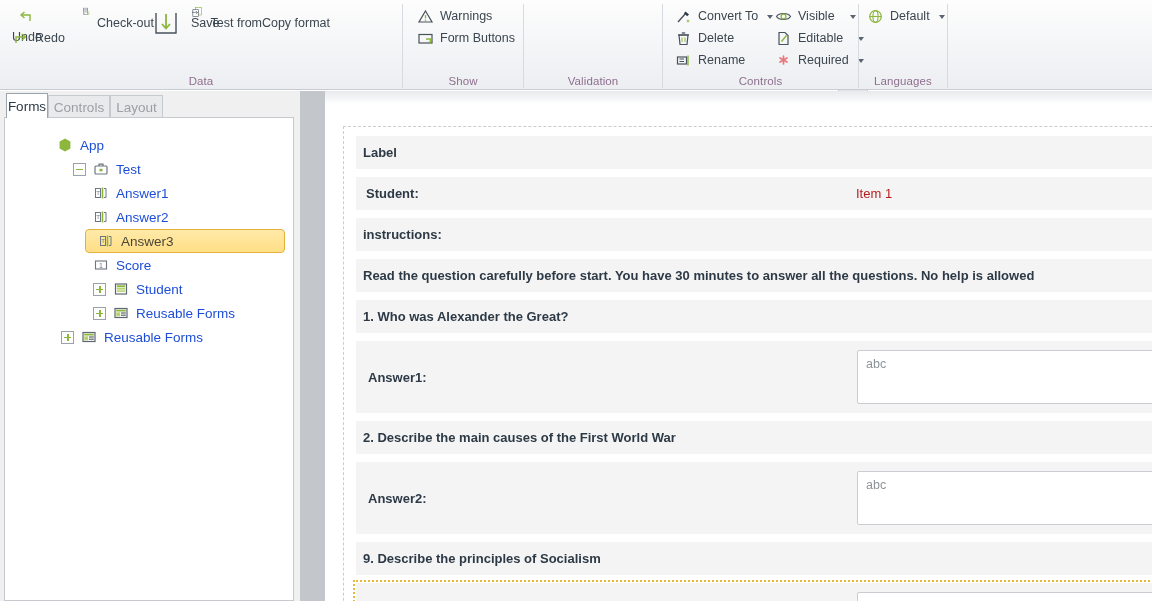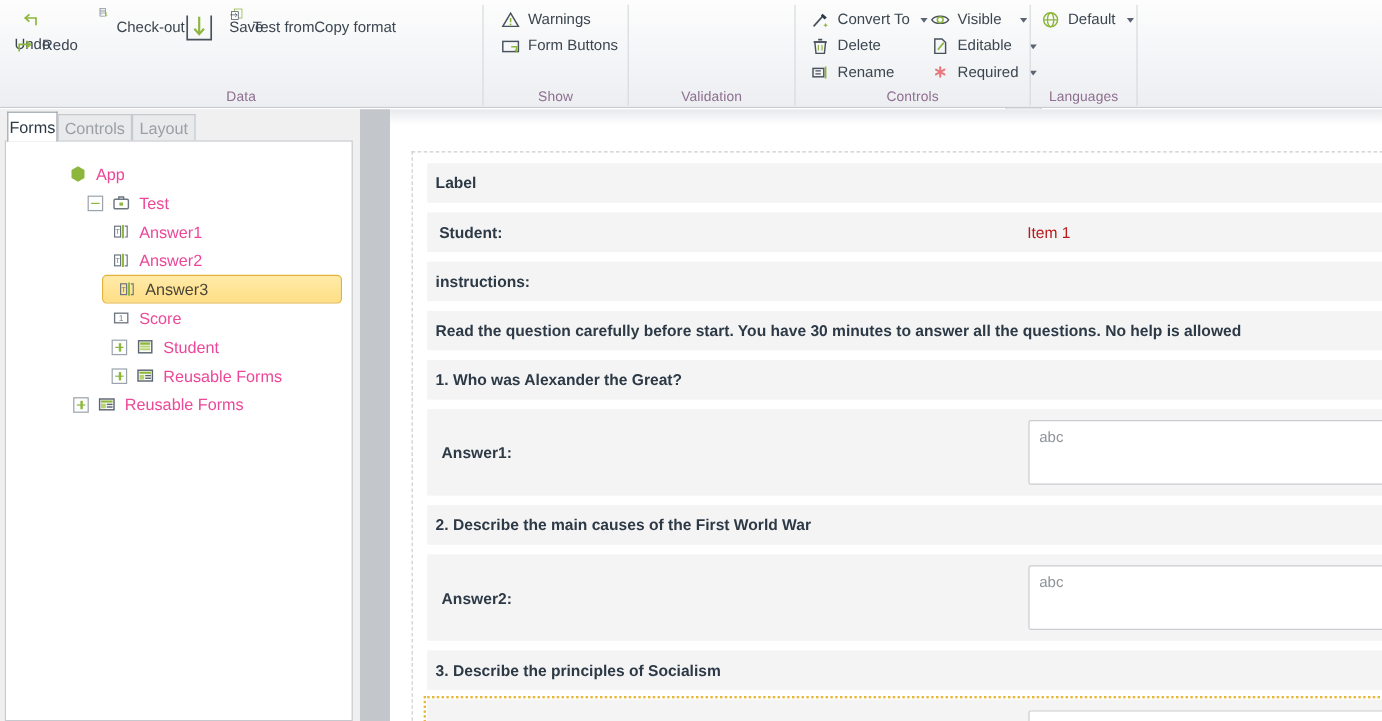--- a/index.html
+++ b/index.html
@@ -139,21 +139,21 @@
     border: 1px solid #c6c9cd;
     overflow: hidden;
   }
   .tnode {
     position: absolute;
     height: 22px;
     display: flex;
     align-items: center;
     gap: 7px;
     font-size: 13.5px;
-    color: #ec4899;
+    color: #1d4ed8;
     white-space: nowrap;
     padding: 0 6px;
   }
   .tnode.sel {
     background: linear-gradient(to bottom,#ffeaa8,#ffdf86);
     border: 1px solid #e3b23c;
     border-radius: 4px;
     color: #4b4637;
     height: 24px;
     padding-left: 12px;
@@ -633,21 +633,21 @@
     <div class="frow r-q">
       <span class="flabel flabel-pad0">2. Describe the main causes of the First World War</span>
     </div>
 
     <div class="frow r-answer">
       <span class="flabel flabel-ans">Answer2:</span>
       <textarea class="ftext" style="">abc</textarea>
     </div>
 
     <div class="frow r-q">
-      <span class="flabel flabel-pad0">3. Describe the principles of Socialism</span>
+      <span class="flabel flabel-pad0">9. Describe the principles of Socialism</span>
     </div>
 
     <div class="frow r-answer selected">
 
       <textarea class="ftext" style="">abc</textarea>
     </div>
 
   </div>
 </div>
 

